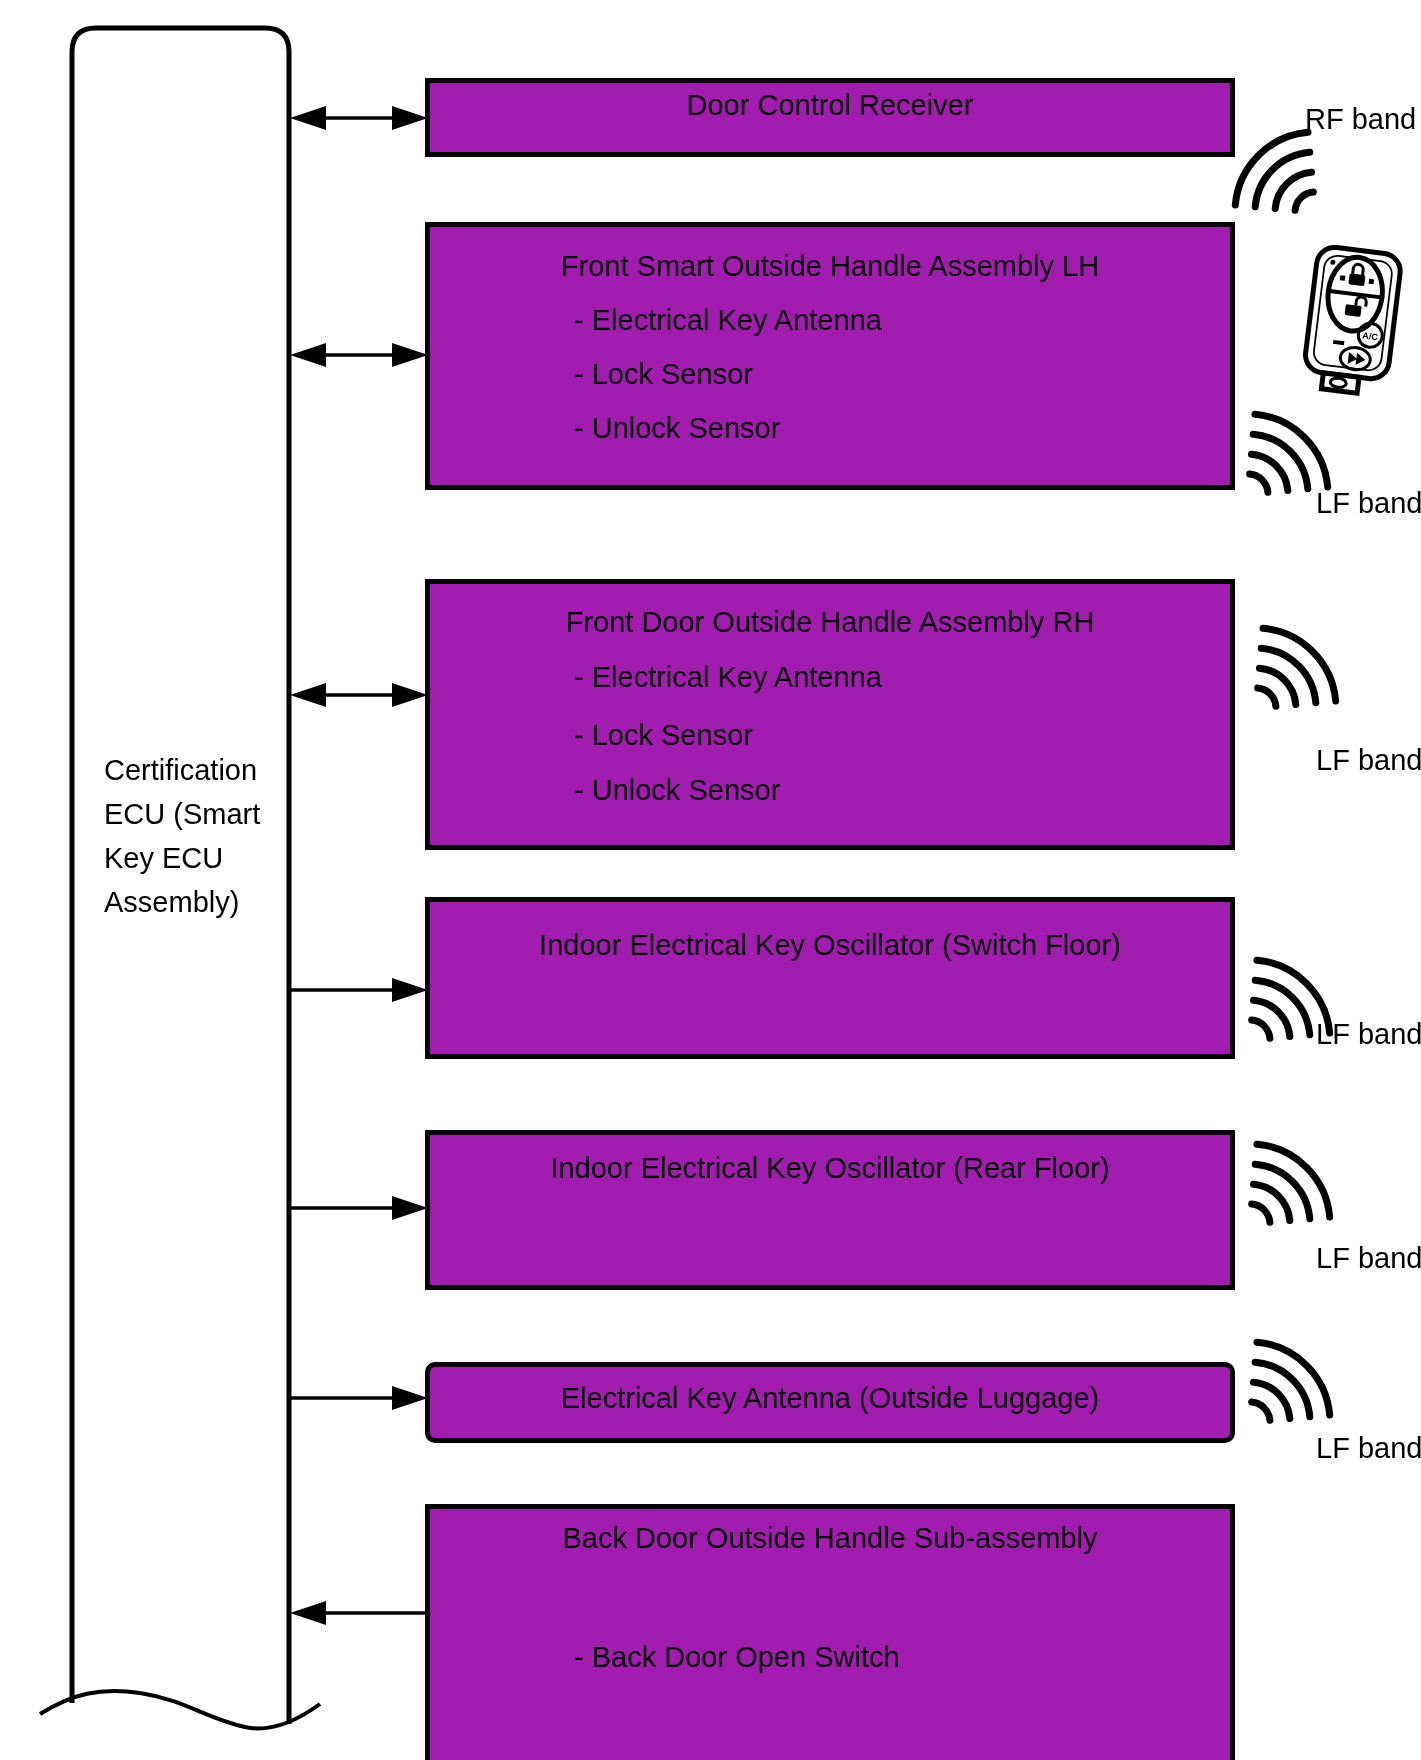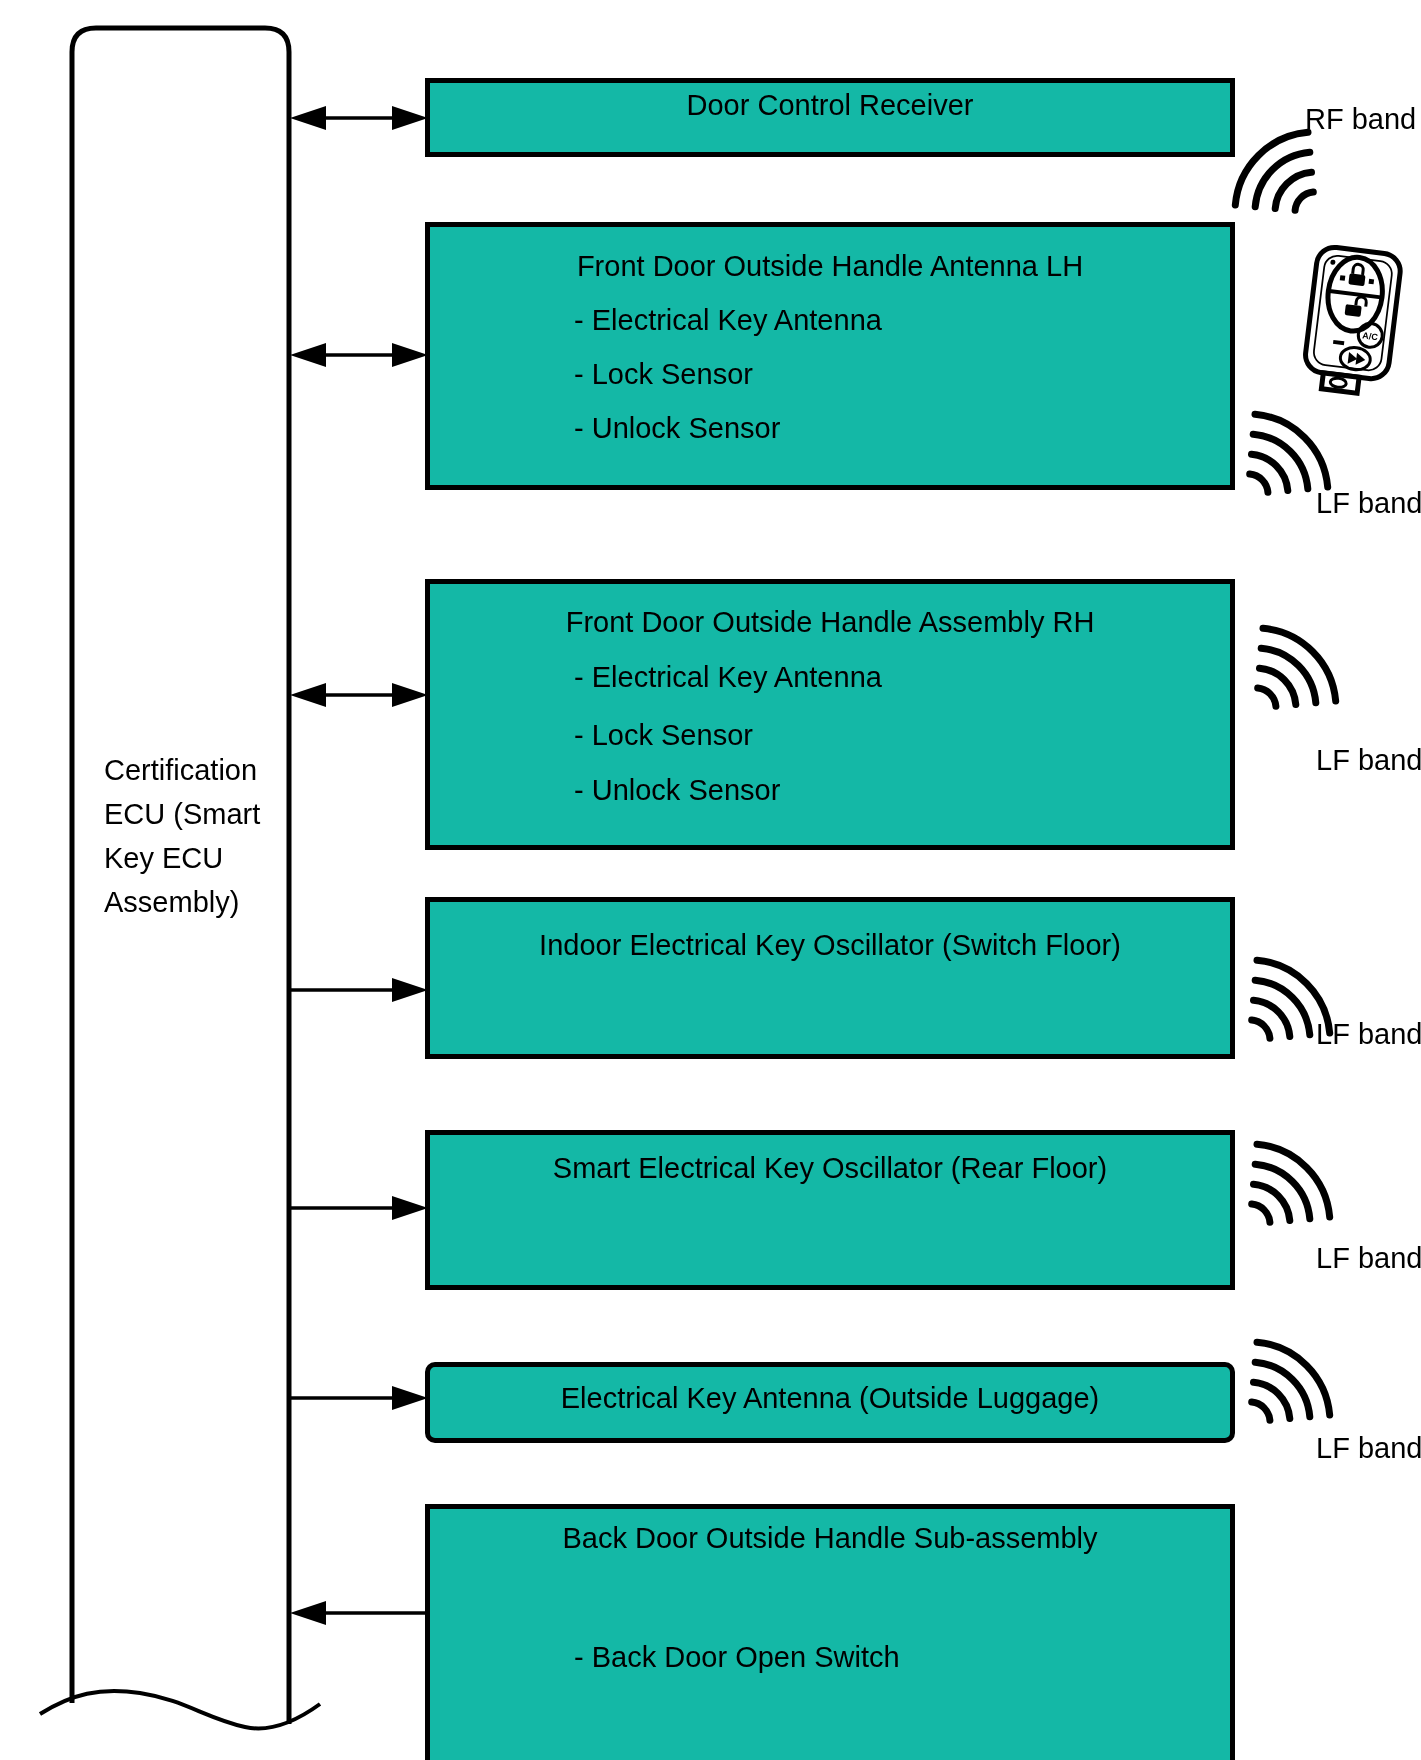--- a/index.html
+++ b/index.html
@@ -12,21 +12,21 @@
   .arrow polygon { fill:#000; stroke:none; }
   .wave { fill:none; stroke:#000; stroke-width:7; stroke-linecap:round; }
   .s5 { fill:#ffffff; stroke:#000; stroke-width:5; }
   .s5n { fill:none; stroke:#000; stroke-width:5; }
   .s4 { fill:none; stroke:#000; stroke-width:4; }
   .s3 { fill:none; stroke:#000; stroke-width:3; }
   .fob-inner { fill:none; stroke:#000; stroke-width:1.75; }
   .fob-text { font:bold 9px "Liberation Sans", sans-serif; fill:#000; text-anchor:middle; }
   .box {
     position:absolute; left:425px; width:810px; box-sizing:border-box;
-    border:5px solid #000; background:#14b8a6;
+    border:5px solid #000; background:#a21caf;
   }
   .box .title { position:absolute; left:0; right:0; text-align:center; font-size:29px; white-space:nowrap; }
   .box .item { position:absolute; left:144px; font-size:29px; white-space:nowrap; }
   .label { position:absolute; font-size:29px; white-space:nowrap; }
   .ecu-label div { font-size:29px; line-height:44px; white-space:nowrap; }
 </style>
 </head>
 <body>
 
 <div id="canvas">
@@ -121,39 +121,39 @@
     <div>ECU (Smart</div>
     <div>Key ECU</div>
     <div>Assembly)</div>
   </div>
 
   <div class="box" style="top:78px; height:79px;">
     <div class="title" style="top:6px;">Door Control Receiver</div>
   </div>
 
   <div class="box" style="top:222px; height:268px;">
-    <div class="title" style="top:23px;">Front Door Outside Handle Antenna LH</div>
+    <div class="title" style="top:23px;">Front Smart Outside Handle Assembly LH</div>
     <div class="item" style="top:77px;">- Electrical Key Antenna</div>
     <div class="item" style="top:131px;">- Lock Sensor</div>
     <div class="item" style="top:185px;">- Unlock Sensor</div>
   </div>
 
   <div class="box" style="top:579px; height:271px;">
     <div class="title" style="top:22px;">Front Door Outside Handle Assembly RH</div>
     <div class="item" style="top:77px;">- Electrical Key Antenna</div>
     <div class="item" style="top:135px;">- Lock Sensor</div>
     <div class="item" style="top:190px;">- Unlock Sensor</div>
   </div>
 
   <div class="box" style="top:897px; height:162px;">
     <div class="title" style="top:27px;">Indoor Electrical Key Oscillator (Switch Floor)</div>
   </div>
 
   <div class="box" style="top:1130px; height:160px;">
-    <div class="title" style="top:17px;">Smart Electrical Key Oscillator (Rear Floor)</div>
+    <div class="title" style="top:17px;">Indoor Electrical Key Oscillator (Rear Floor)</div>
   </div>
 
   <div class="box" style="top:1362px; height:81px;border-radius:10px;">
     <div class="title" style="top:15px;">Electrical Key Antenna (Outside Luggage)</div>
   </div>
 
   <div class="box" style="top:1504px; height:306px;">
     <div class="title" style="top:13px;">Back Door Outside Handle Sub-assembly</div>
     <div class="item" style="top:132px;">- Back Door Open Switch</div>
   </div>

